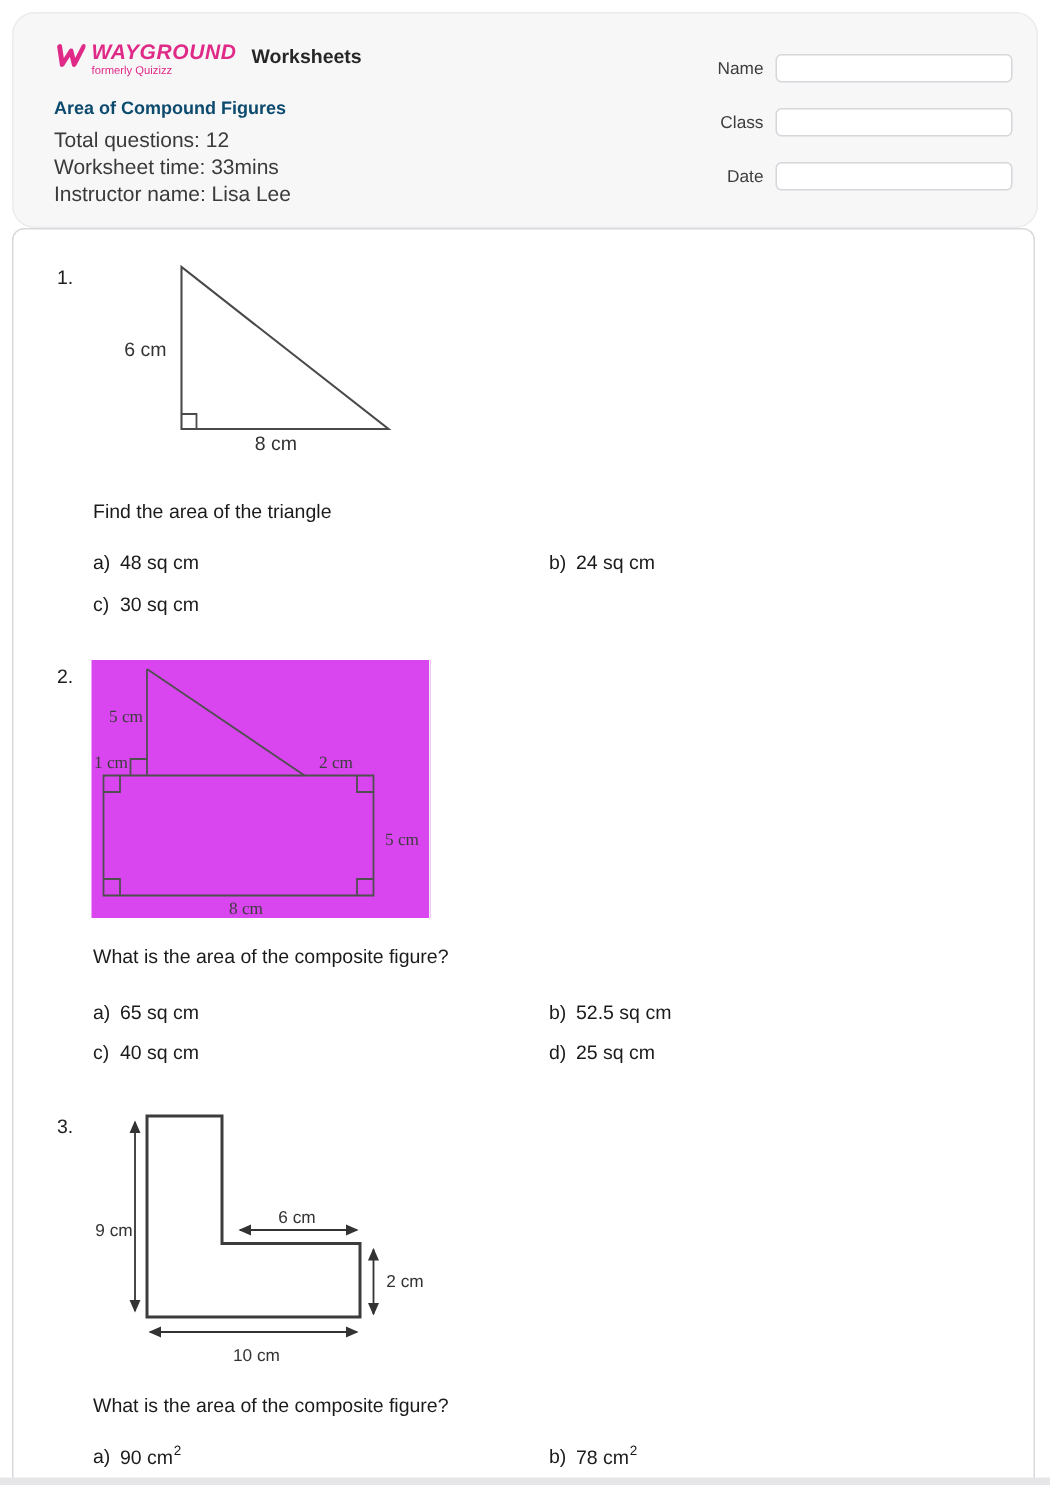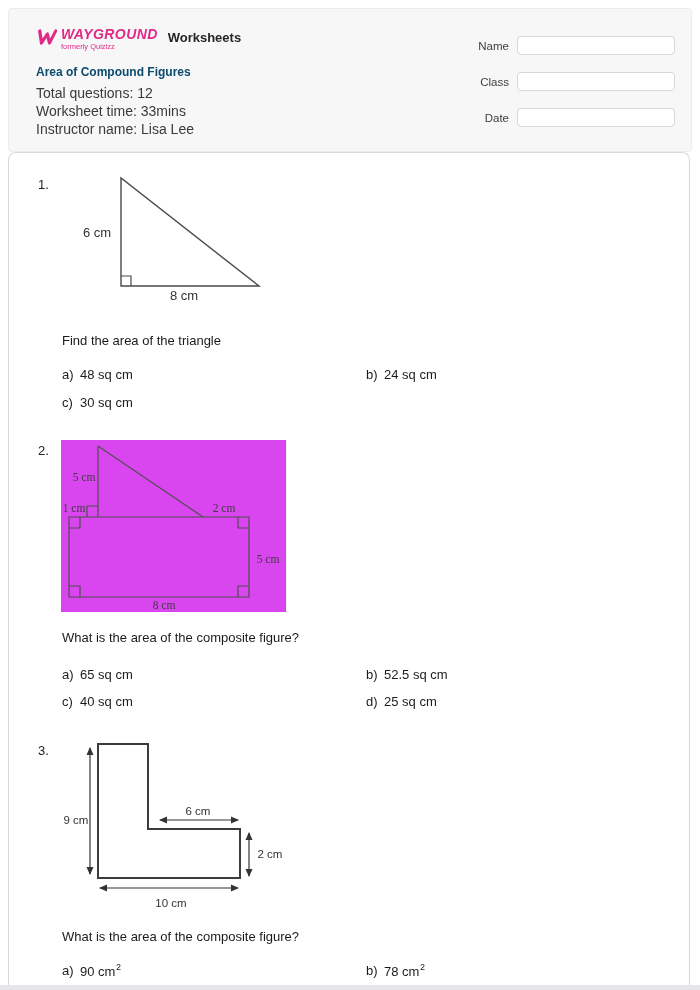--- a/index.html
+++ b/index.html
@@ -5,21 +5,21 @@
   :root { --brand-pink:#e02a87; }
   * { box-sizing:border-box; }
   html,body { margin:0; padding:0; background:#ffffff; }
   #page {
     position:relative; width:700px; height:990px; overflow:hidden;
     font-family:"Liberation Sans", sans-serif; color:#222; background:#fff;
   }
   
   .header-card {
     position:absolute; left:8px; top:8px; width:684px; height:144px;
-    background:#f7f7f8; border:1px solid #ececee; border-radius:4px;
+    background:#f7f7f8; border:1px solid #ececee; border-radius:15px;
   }
   .logo-row { position:absolute; left:26px; top:18px; display:flex; align-items:flex-start; }
   .logo-mark { margin-top:2px; margin-right:4px; }
   .brand-col { display:flex; flex-direction:column; }
   .brand-name { color:var(--brand-pink); font-weight:bold; font-style:italic; font-size:14px; letter-spacing:.4px; line-height:15px; }
   .brand-tagline { color:var(--brand-pink); font-size:7.5px; text-align:left; line-height:9px; }
   .ws-suffix { font-weight:bold; font-size:13px; color:#262626; margin-left:10px; margin-top:3px; }
   .meta-title { position:absolute; left:27px; top:56px; font-weight:bold; font-size:12px; color:#0c4a6e; }
   .meta-line  { position:absolute; left:27px; font-size:14px; color:#3a3a3a;text-align:right; }
   .field-row { position:absolute; left:420px; width:246px; height:19px; display:flex; align-items:center;justify-content:flex-end; }

